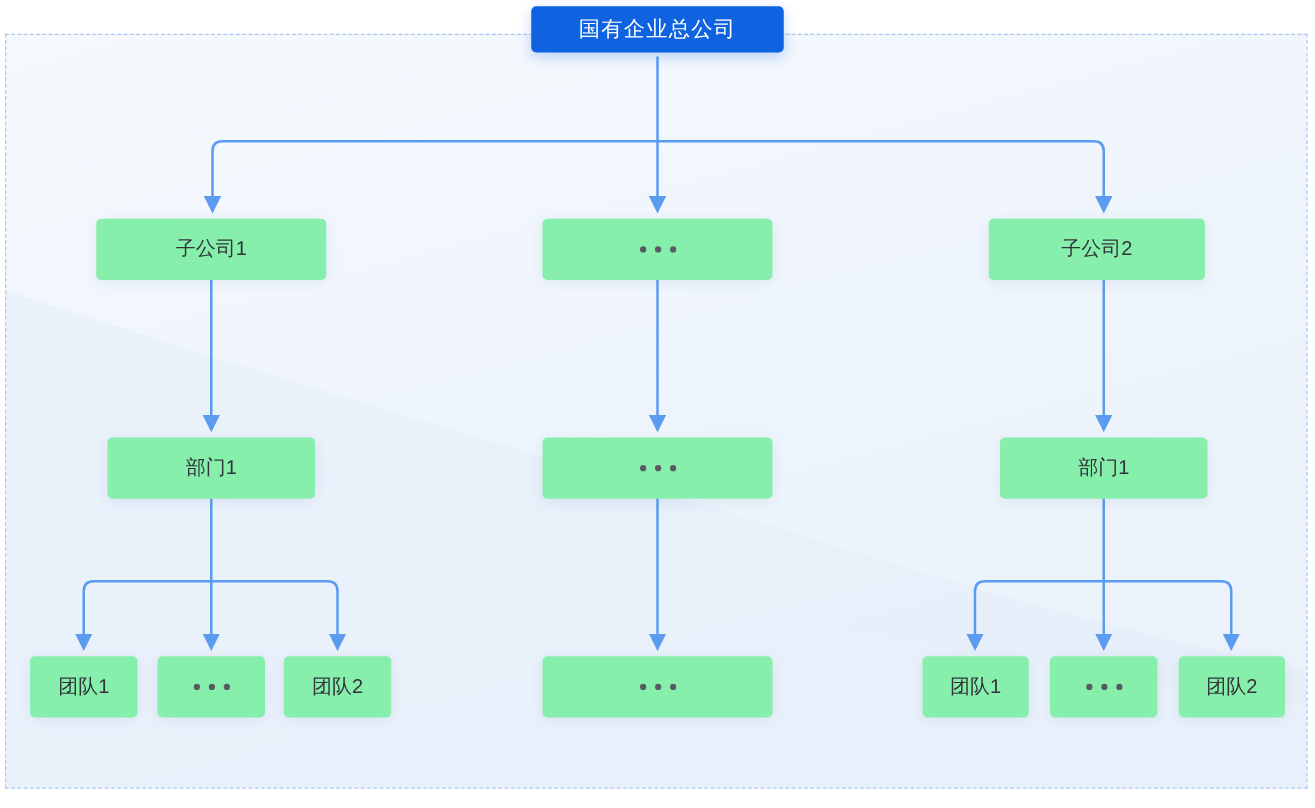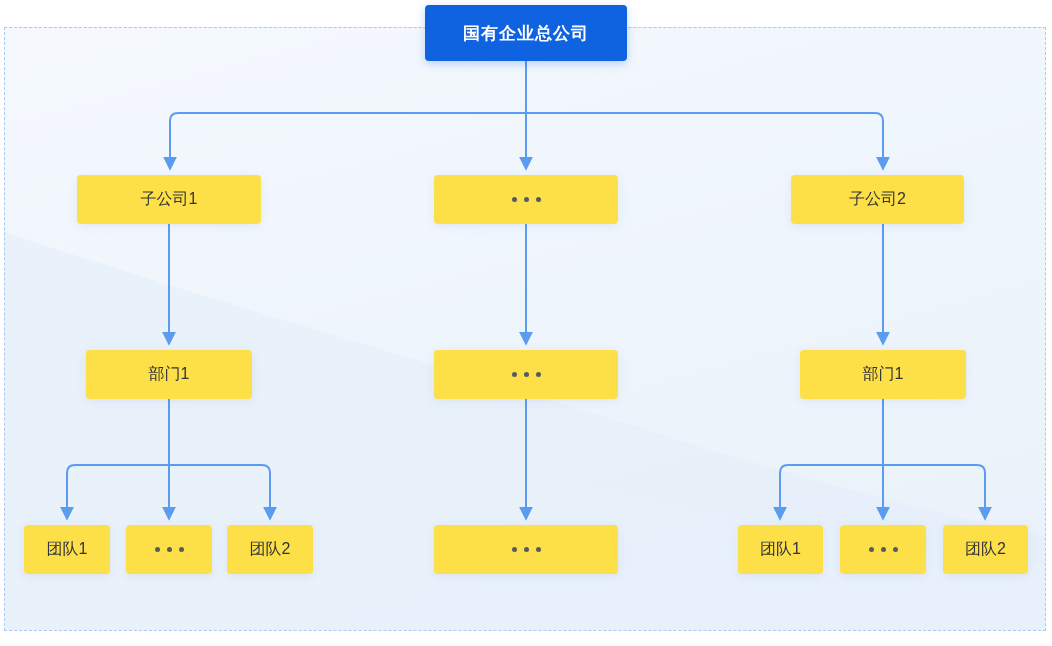--- a/index.html
+++ b/index.html
@@ -23,27 +23,27 @@
     z-index:0;overflow:hidden;
   }
   .stage svg.waves{position:absolute;left:0;top:0;width:100%;height:100%;}
   
   svg.edges{position:absolute;left:0;top:0;width:1052px;height:646px;z-index:1;pointer-events:none;}
   .edge{stroke:var(--connector);stroke-width:2;fill:none;stroke-linecap:round;}
   .arrowhead{fill:var(--connector);}
   
   .node{
     position:absolute;z-index:2;display:flex;align-items:center;justify-content:center;
-    background:#fde047;border-radius:4px;height:49px;
+    background:#86efac;border-radius:4px;height:49px;
     box-shadow:0 2px 10px rgba(80,110,160,0.10);
     color:var(--node-text);font-size:16px;
   }
   .node.root{
-    background:var(--accent);color:#ffffff;height:56px;border-radius:4px;
-    font-size:17px;font-weight:700;letter-spacing:1px;
+    background:var(--accent);color:#ffffff;height:37px;border-radius:4px;
+    font-size:17px;font-weight:400;letter-spacing:1px;
     box-shadow:0 3px 10px rgba(15,98,224,0.25);
   }
   .dots{display:flex;align-items:center;gap:7px;}
   .dots i{display:block;width:5px;height:5px;border-radius:50%;background:var(--ellipsis-dot);}
   
   #n-root{left:425px;top:5px;width:202px;}
   #n-sub1{left:77px;top:175px;width:184px;}
   #n-l2dots{left:434px;top:175px;width:184px;}
   #n-sub2{left:791px;top:175px;width:173px;}
   #n-dep1l{left:86px;top:350px;width:166px;}

